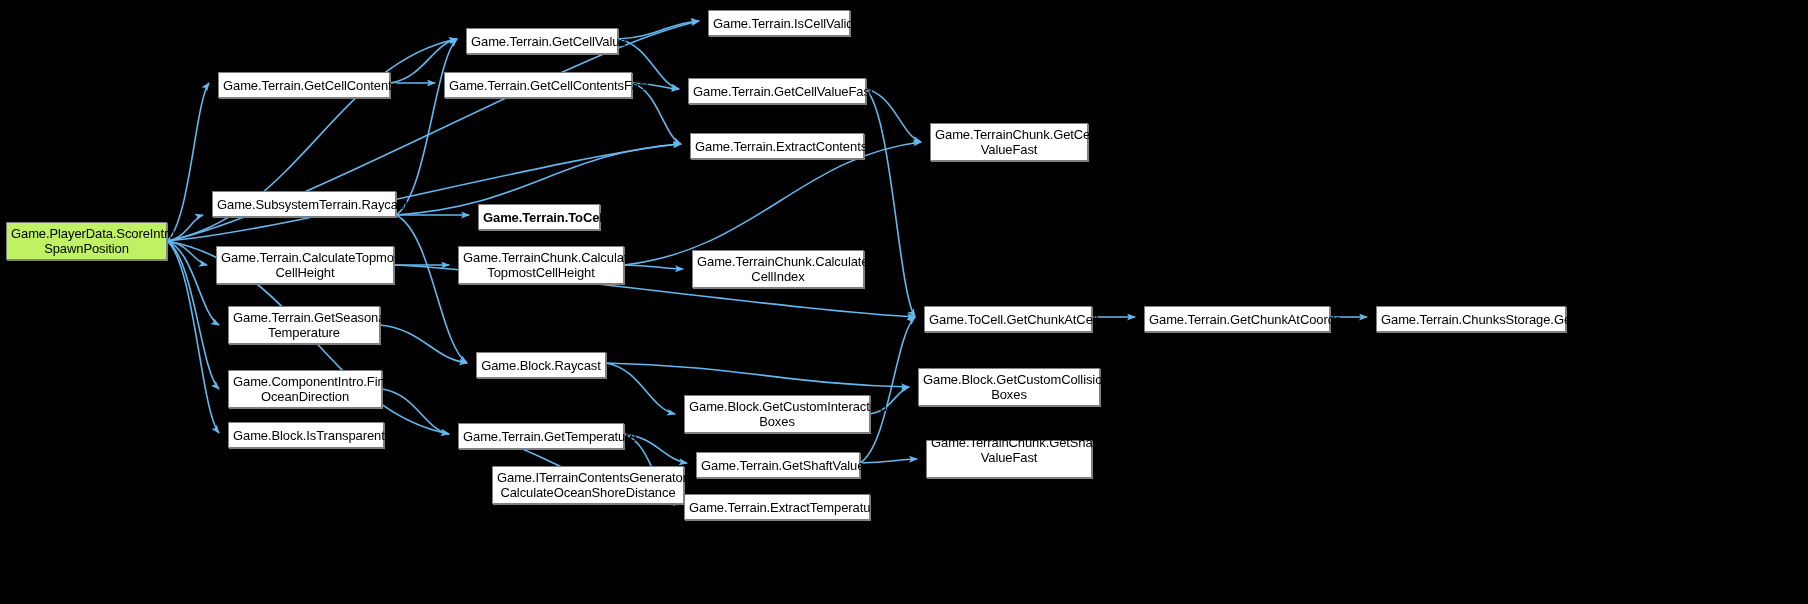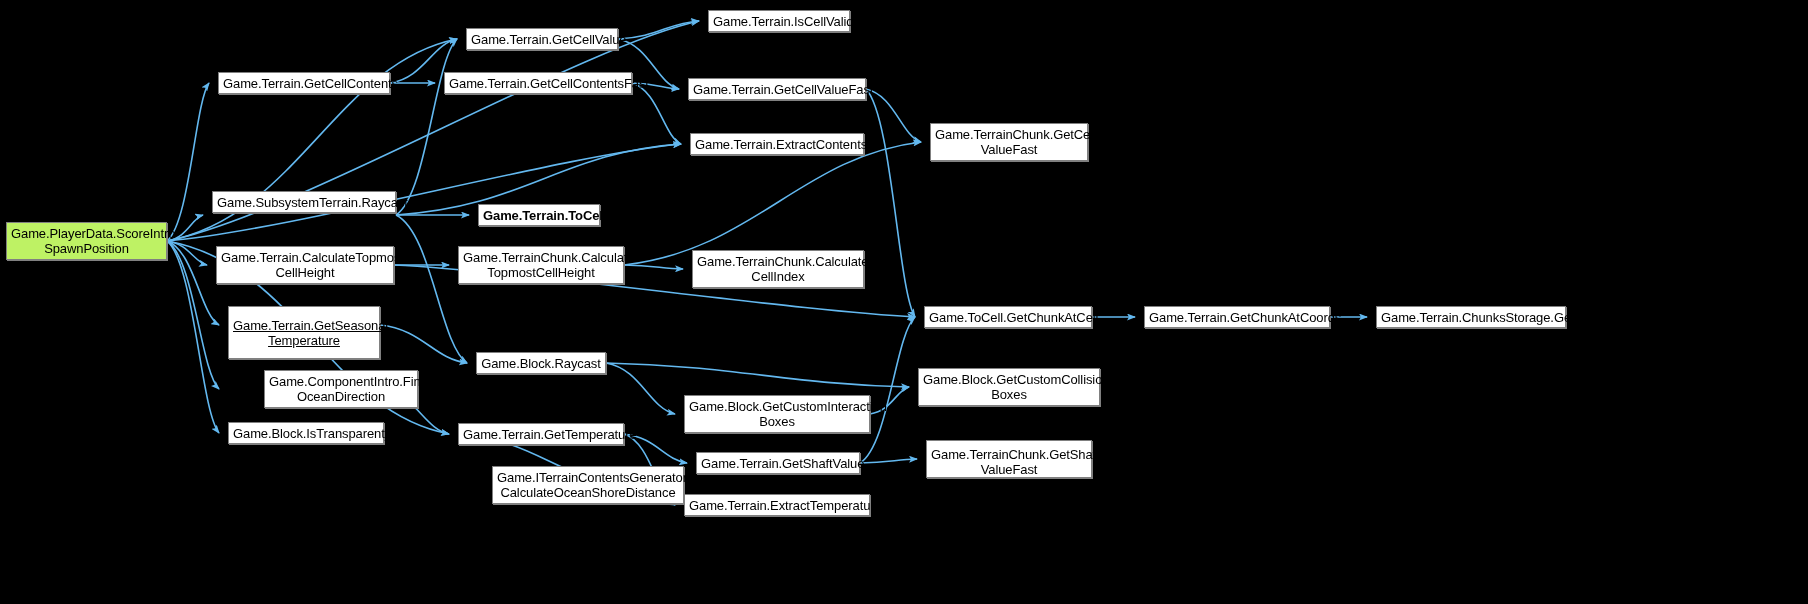--- a/index.html
+++ b/index.html
@@ -28,21 +28,21 @@
     background: #ffffff;
     border: 1px solid #808080;
     box-shadow: 1px 1px 0 0 #808080;
     color: #000000;
     font-size: 13px;
     line-height: 15px;
     display: flex;
     align-items: center;
     justify-content: center;
     text-align: center;
-    padding: 0 4px;
+    padding: 12px 4px;
     letter-spacing: -0.1px;
     white-space: pre-line;
   }
   .node.root {
     background: #bef264;
   }
   .node span {
     display: block;
     width: 100%;
   }
@@ -98,23 +98,23 @@
         <path d="M1330,317 L1367,317" fill="none" stroke="#63b8ef" stroke-width="1.6" marker-end="url(#ah)"></path>
       </g>
   </svg>
   <div id="node-layer">
       <div class="node root" style="left: 6px; top: 222px; width: 161px; height: 38px;"><span>Game.PlayerData.ScoreIntro
 SpawnPosition</span></div>
       <div class="node" style="left: 218px; top: 72px; width: 172px; height: 22px;"><span>Game.Terrain.GetCellContents</span></div>
       <div class="node" style="left: 212px; top: 191px; width: 184px; height: 22px;"><span>Game.SubsystemTerrain.Raycast</span></div>
       <div class="node" style="left: 216px; top: 246px; width: 178px; height: 38px;"><span>Game.Terrain.CalculateTopmost
 CellHeight</span></div>
-      <div class="node" style="left: 228px; top: 306px; width: 152px; height: 53px; text-decoration: underline;"><span>Game.Terrain.GetSeasonal
+      <div class="node" style="left: 228px; top: 306px; width: 152px; height: 38px;"><span>Game.Terrain.GetSeasonal
 Temperature</span></div>
-      <div class="node" style="left: 228px; top: 370px; width: 154px; height: 38px; margin-left: 36px;"><span>Game.ComponentIntro.Find
+      <div class="node" style="left: 228px; top: 370px; width: 154px; height: 38px;"><span>Game.ComponentIntro.Find
 OceanDirection</span></div>
       <div class="node" style="left: 228px; top: 422px; width: 156px; height: 22px;"><span>Game.Block.IsTransparent_</span></div>
       <div class="node" style="left: 466px; top: 28px; width: 152px; height: 22px;"><span>Game.Terrain.GetCellValue</span></div>
       <div class="node" style="left: 444px; top: 72px; width: 188px; height: 22px;"><span>Game.Terrain.GetCellContentsFast</span></div>
       <div class="node" style="left: 478px; top: 204px; width: 122px; height: 22px; font-weight: bold;"><span>Game.Terrain.ToCell</span></div>
       <div class="node" style="left: 458px; top: 246px; width: 166px; height: 38px;"><span>Game.TerrainChunk.Calculate
 TopmostCellHeight</span></div>
       <div class="node" style="left: 476px; top: 352px; width: 130px; height: 22px;"><span>Game.Block.Raycast</span></div>
       <div class="node" style="left: 458px; top: 423px; width: 166px; height: 22px;"><span>Game.Terrain.GetTemperature</span></div>
       <div class="node" style="left: 444px; top: 466px; width: 192px; height: 38px; margin-left: 48px;"><span>Game.ITerrainContentsGenerator.

